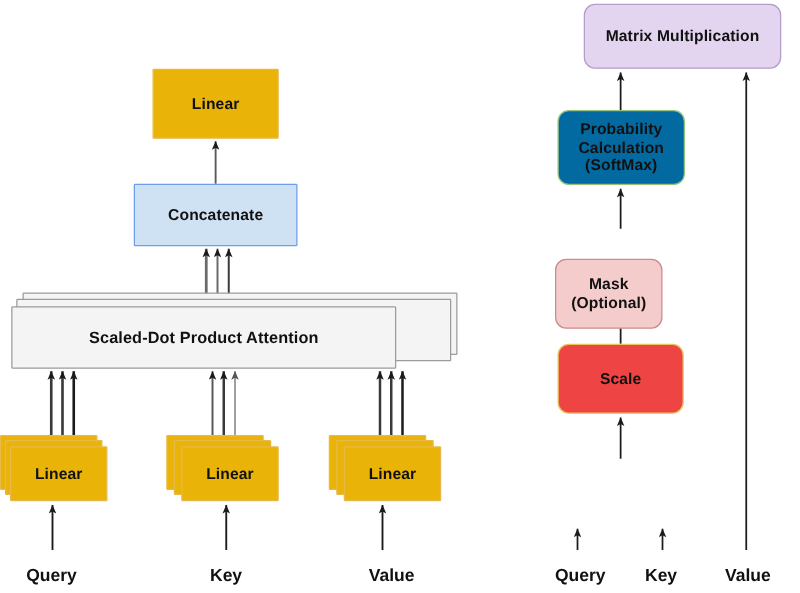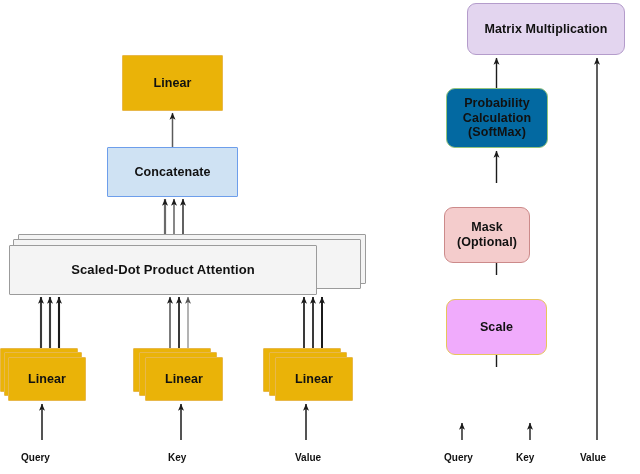--- a/index.html
+++ b/index.html
@@ -18,25 +18,25 @@
   .node .lbl{display:block;width:100%;white-space:pre-line;}
   
   .sq{border-width:1.6px;border-style:solid;border-radius:1px;}
   .rr{border-width:1.6px;border-style:solid;border-radius:9px;}
   .orange{background:#eab308;border-color:#e8b84b;}
   .blue  {background:#cfe2f3;border-color:#6d9eeb;}
   .grey  {background:#f4f4f4;border-color:#9b9b9b;}
   .purple{background:#e3d5ef;border-color:#b49ccb;}
   .green {background:#0369a1;border-color:#93c47d;}
   .red   {background:#f4cccc;border-color:#cc8a8a;}
-  .yellow{background:#f0abfc;border-color:#e8c55a;margin-top:24px;}
+  .yellow{background:#ef4444;border-color:#e8c55a;}
   .stack-shadow{position:absolute;box-sizing:border-box;}
   svg{position:absolute;left:0;top:0;overflow:visible;}
   .axlabel{
-    position:absolute;font-size:10px;font-weight:700;color:#111;
+    position:absolute;font-size:14px;font-weight:700;color:#111;
     white-space:nowrap;
   }
 </style>
 </head>
 <body>
 
 <div id="canvas">
 
   <svg width="640" height="474">
     <defs>

